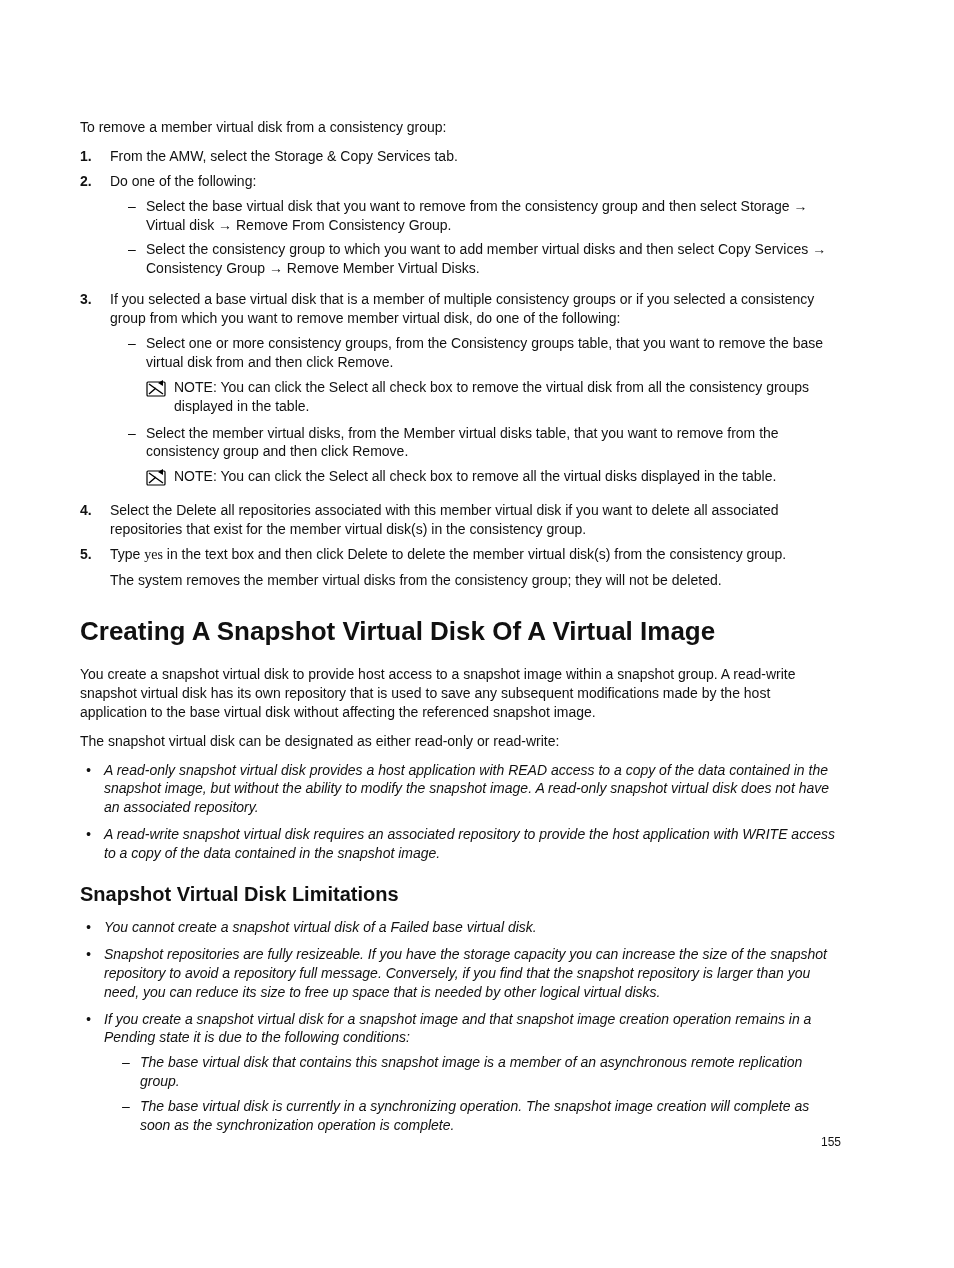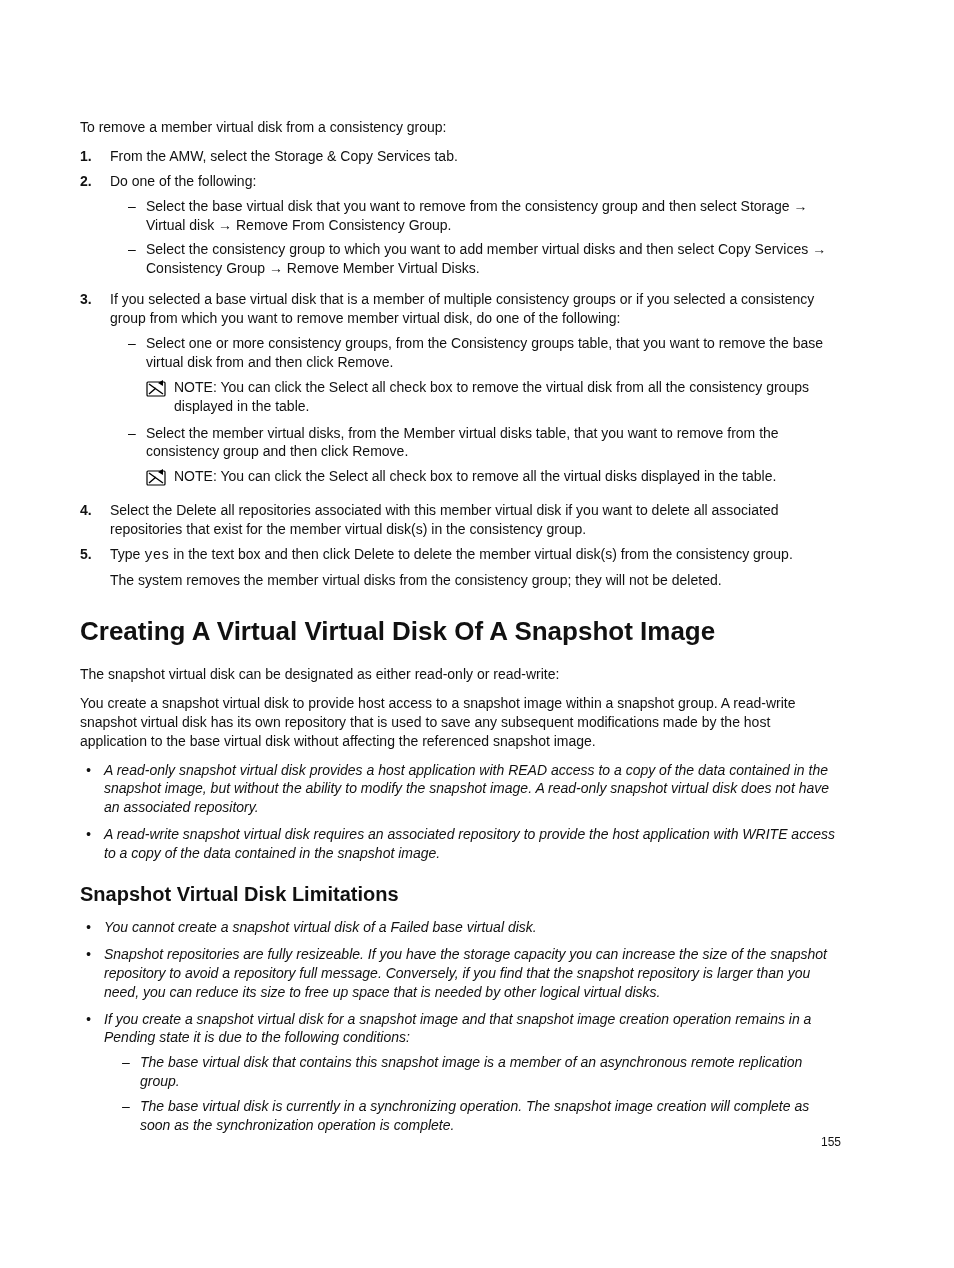--- a/index.html
+++ b/index.html
@@ -80,21 +80,21 @@
   h1.section {
     font-size: 26px;
     font-weight: bold;
     margin: 24px 0 16px 0;
   }
   h2.subsection {
     font-size: 20px;
     font-weight: bold;
     margin: 18px 0 10px 0;
   }
-  .mono { font-family: Liberation Mono, monospace; }
+  .mono { font-family: Liberation Serif, serif; }
   .page-num {
     position: absolute;
     bottom: 118px;
     right: 113px;
     font-size: 12px;
   }
   b { font-weight: normal; }
 </style>
 </head>
 <body>
@@ -176,24 +176,24 @@
     <li>
       <span class="num">5.</span>
       <span class="body">
         <span>Type </span><span class="mono">yes</span><span> in the text box and then click </span><b>Delete</b><span> to delete the member virtual disk(s) from the consistency group.</span>
         <div style="margin-top:6px;">The system removes the member virtual disks from the consistency group; they will not be deleted.</div>
       </span>
     </li>
 
   </ol>
 
-  <h1 class="section">Creating A Virtual Virtual Disk Of A Snapshot Image</h1>
-
+  <h1 class="section">Creating A Snapshot Virtual Disk Of A Virtual Image</h1>
+
+  <p>You create a snapshot virtual disk to provide host access to a snapshot image within a snapshot group. A read-write snapshot virtual disk has its own repository that is used to save any subsequent modifications made by the host application to the base virtual disk without affecting the referenced snapshot image.</p>
   <p>The snapshot virtual disk can be designated as either read-only or read-write:</p>
-  <p>You create a snapshot virtual disk to provide host access to a snapshot image within a snapshot group. A read-write snapshot virtual disk has its own repository that is used to save any subsequent modifications made by the host application to the base virtual disk without affecting the referenced snapshot image.</p>
 
   <ul class="bullet">
     <li>A read-only snapshot virtual disk provides a host application with READ access to a copy of the data contained in the snapshot image, but without the ability to modify the snapshot image. A read-only snapshot virtual disk does not have an associated repository.</li>
     <li>A read-write snapshot virtual disk requires an associated repository to provide the host application with WRITE access to a copy of the data contained in the snapshot image.</li>
   </ul>
 
   <h2 class="subsection">Snapshot Virtual Disk Limitations</h2>
 
   <ul class="bullet">
     <li>You cannot create a snapshot virtual disk of a Failed base virtual disk.</li>

